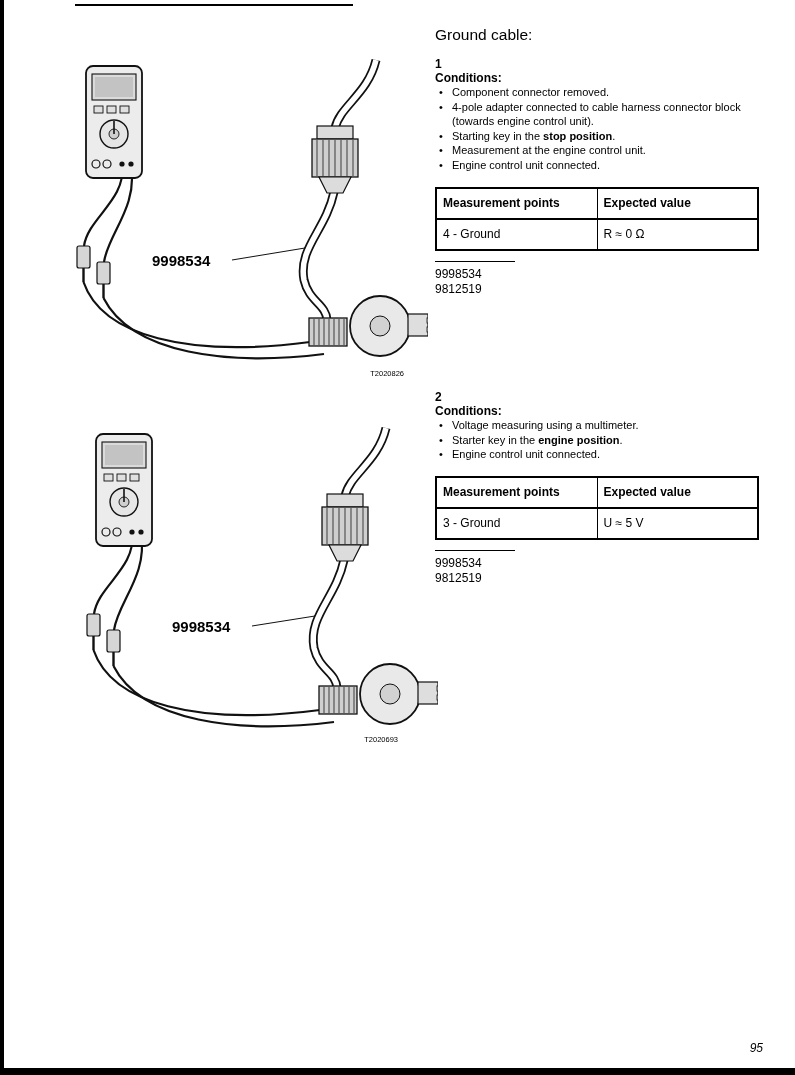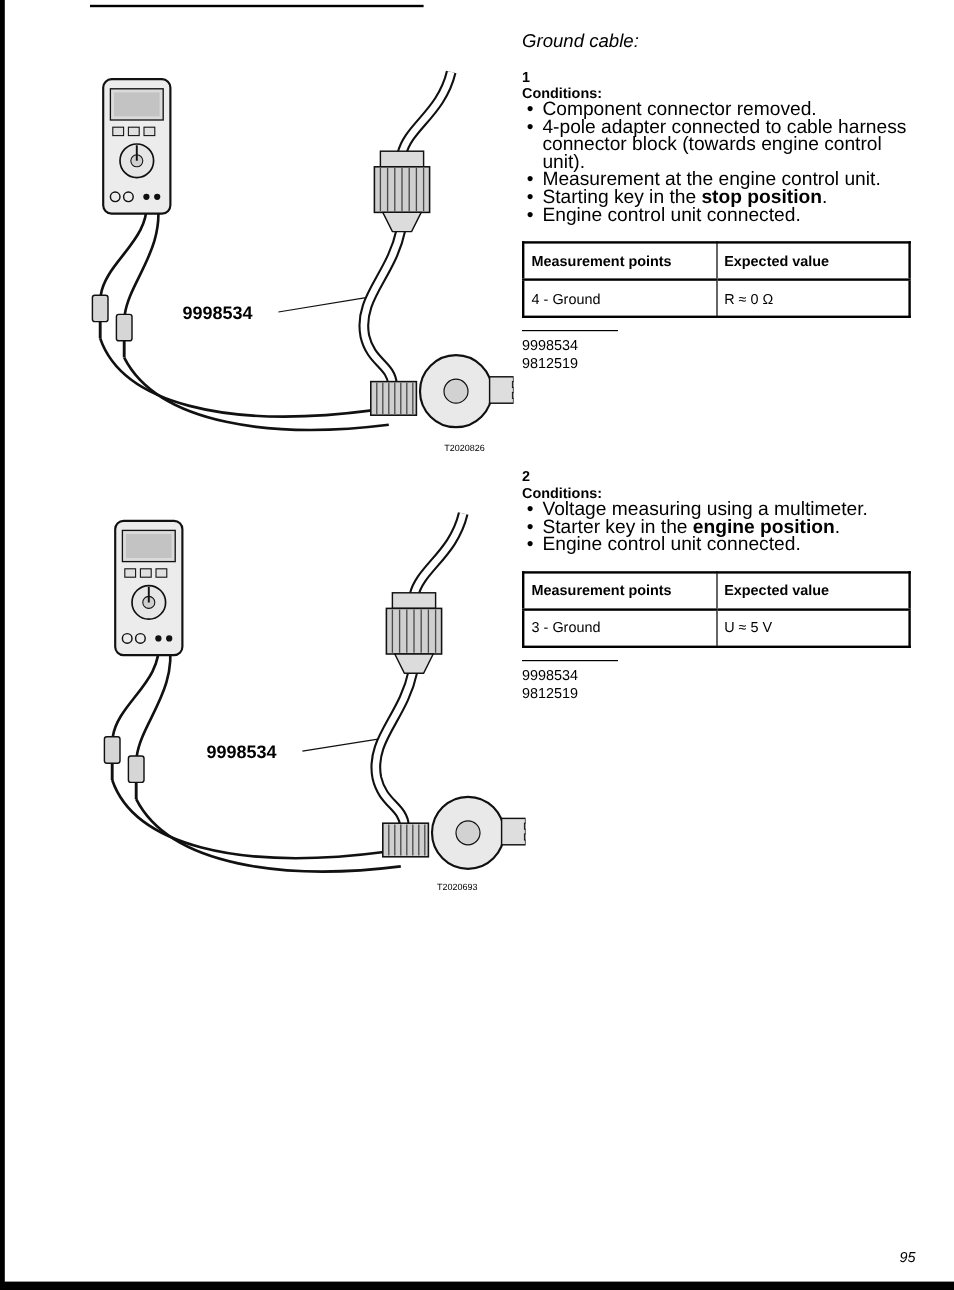--- a/index.html
+++ b/index.html
@@ -19,24 +19,24 @@
 
   .fig { position: absolute; width: 370px; height: 332px; }
   .fig1 { left: 58px; top: 52px; }
   .fig2 { left: 68px; top: 420px; }
   .part-label  { font-family: "Liberation Sans", sans-serif; font-weight: bold; font-size: 15px; }
   .fig-caption { font-family: "Liberation Sans", sans-serif; font-size: 7.5px; }
 
   .sec { position: absolute; left: 435px; width: 324px; }
   .sec1 { top: 26px; }
   .sec2 { top: 390px; }
-  .sec-heading { font-style: italic; font-weight: normal; font-size: 15.5px; margin-bottom: 13px; }
+  .sec-heading { font-weight: normal; font-size: 15.5px; margin-bottom: 13px; }
   .step-num   { font-weight: bold; font-size: 12px; line-height: 14px; }
   .cond-label { font-weight: bold; font-size: 12px; line-height: 14px; }
-  .bullets { list-style: none; margin: 0 0 14px 0; font-size: 16px; line-height: 14.6px; }
+  .bullets { list-style: none; margin: 0 0 14px 0; font-size: 11px; line-height: 14.6px; }
   .bullets li { position: relative; padding-left: 17px; }
   .bullets li::before { content: "\2022"; position: absolute; left: 4px; }
   .b { font-weight: bold; }
 
   .meas-table { width: 100%; border-collapse: collapse; border: 2px solid #000; font-size: 12px; table-layout: fixed; }
   .meas-table th, .meas-table td { border: 1px solid #000; text-align: left; padding: 3px 6px; height: 31px; vertical-align: middle; margin-top: 19px; }
   .meas-table th { font-weight: bold; border-bottom: 2px solid #000; }
 
   .foot-rule { width: 80px; border-top: 1.5px solid #000; margin: 10px 0 5px 0; }
   .foot-num  { font-size: 12px; line-height: 15px; }
@@ -137,22 +137,22 @@
     </svg>
   </figure>
 
   <section class="sec sec1">
     <h2 class="sec-heading">Ground cable:</h2>
     <div class="step-num">1</div>
     <div class="cond-label">Conditions:</div>
     <ul class="bullets">
         <li><span>Component connector removed.</span></li>
         <li><span>4-pole adapter connected to cable harness connector block (towards engine control unit).</span></li>
+        <li><span>Starting key in the </span><span class="b">stop position</span><span>.</span></li>
         <li><span>Measurement at the engine control unit.</span></li>
-        <li><span>Starting key in the </span><span class="b">stop position</span><span>.</span></li>
         <li><span>Engine control unit connected.</span></li>
       </ul>
     <table class="meas-table">
       <thead>
         <tr>
           <th>Measurement points</th>
           <th>Expected value</th>
         </tr>
       </thead>
       <tbody>

